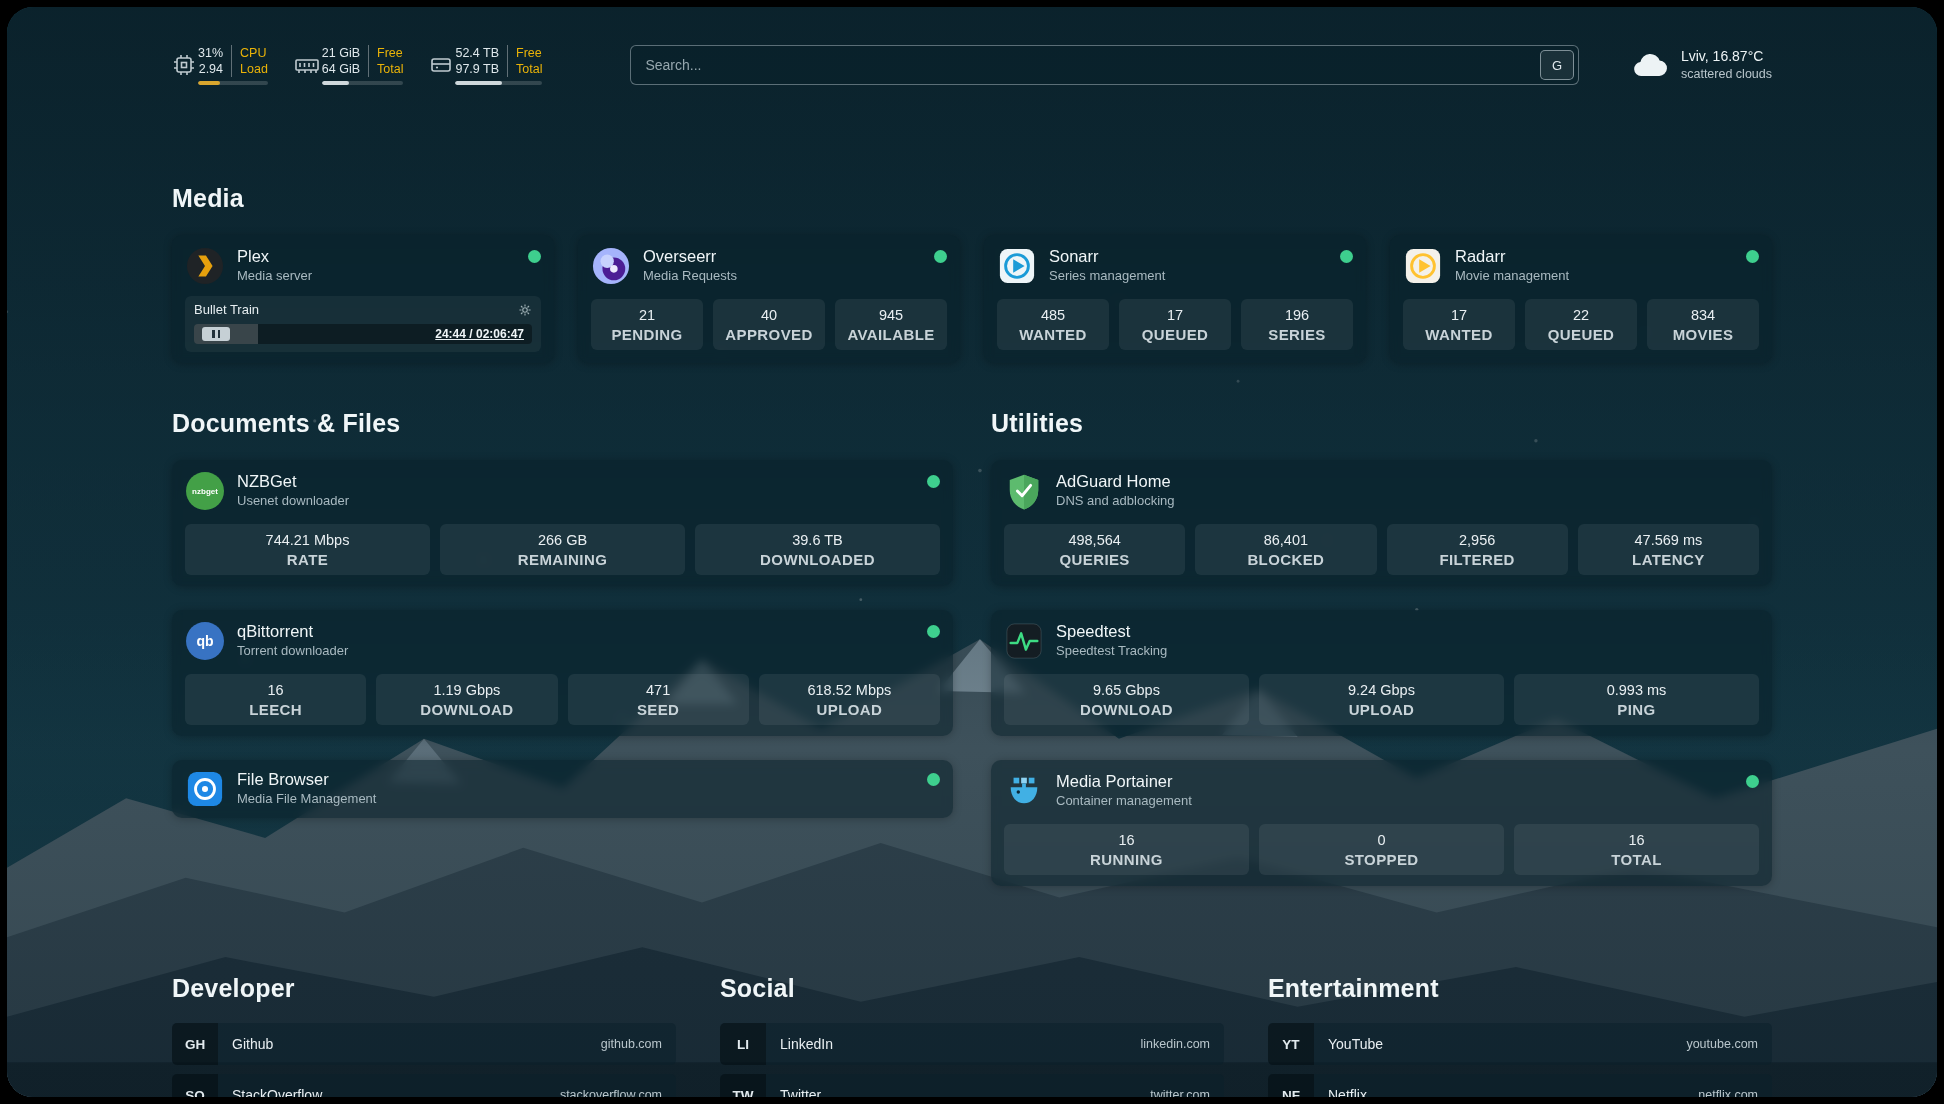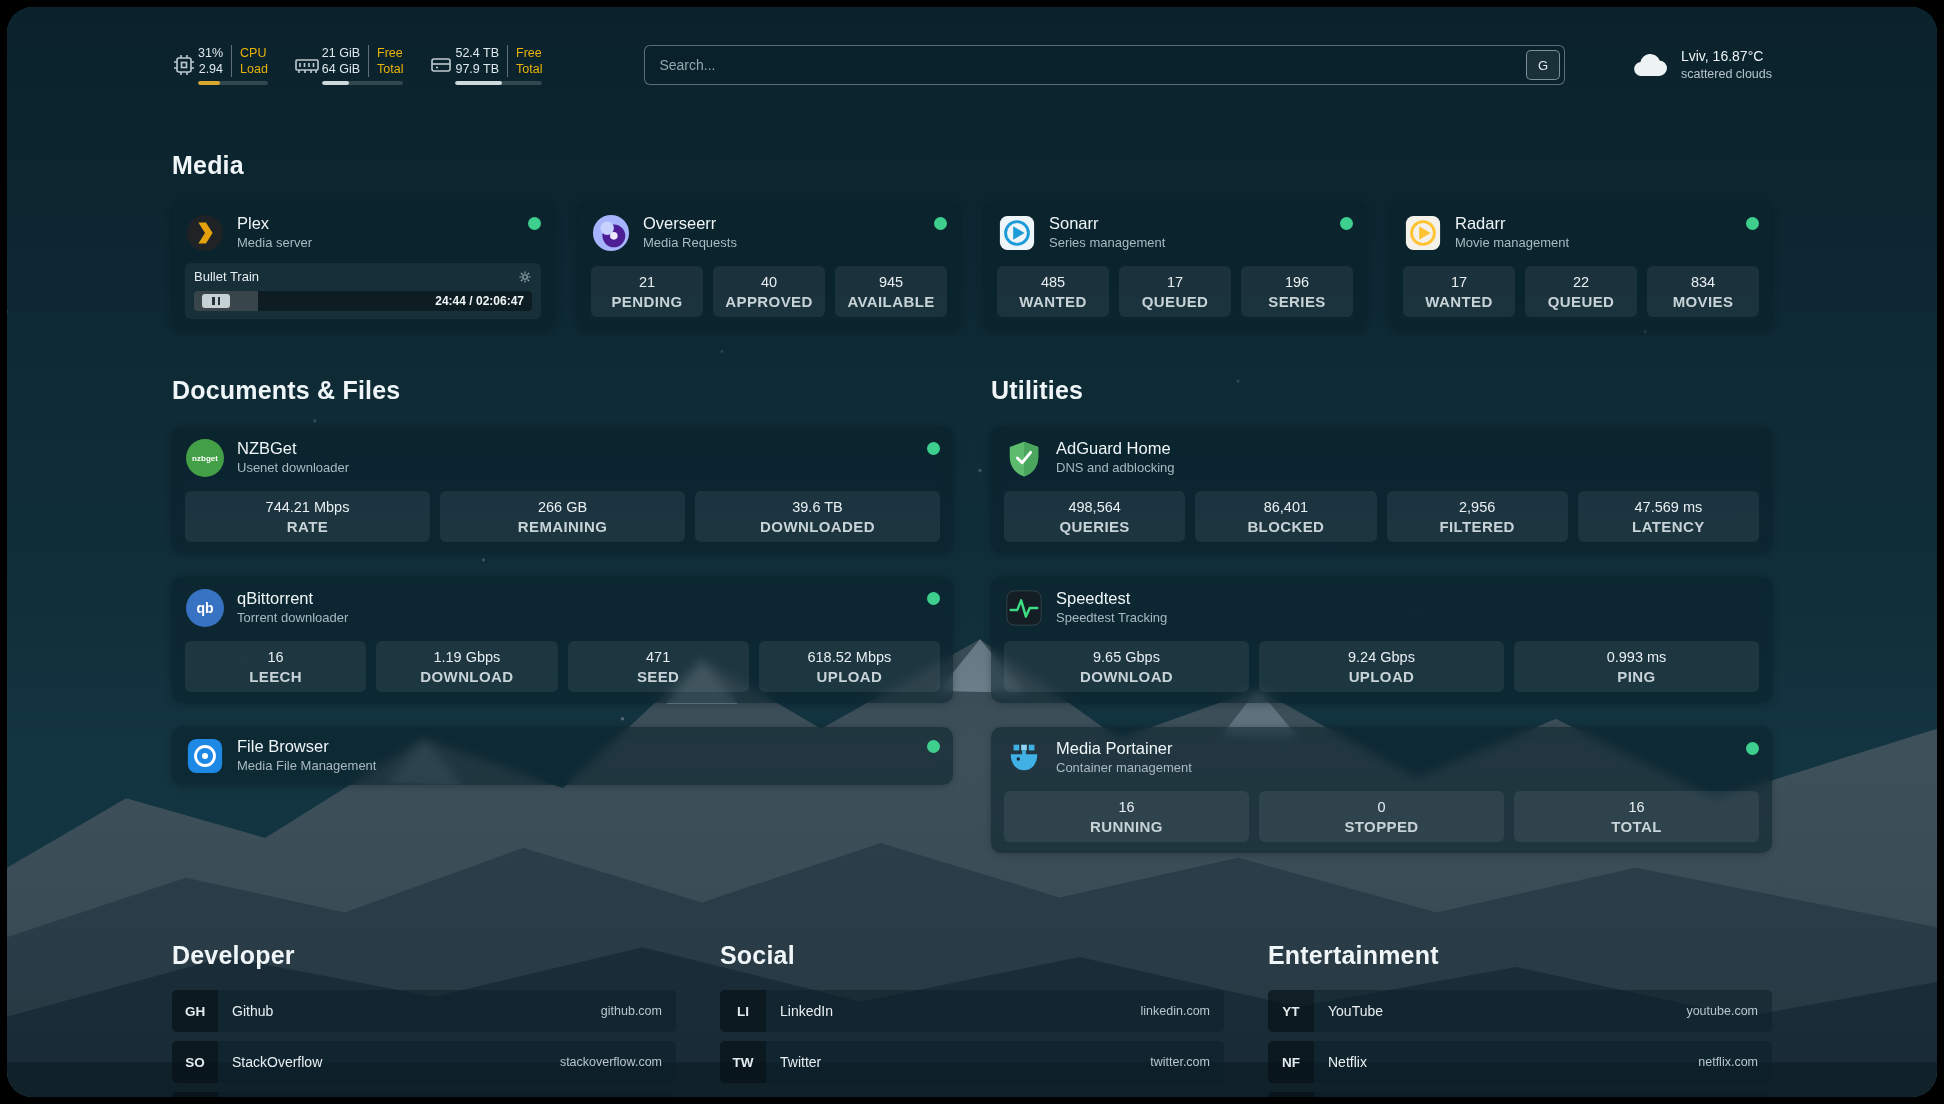--- a/index.html
+++ b/index.html
@@ -15,33 +15,33 @@
   .metric{display:flex;align-items:center;gap:2px;}
   .m-icon{flex:none;opacity:.9;}
   .m-body{display:flex;flex-direction:column;gap:4px;}
   .m-rows{display:flex;gap:0;}
   .m-col{display:flex;flex-direction:column;font-size:12.5px;line-height:16px;color:#dfe8ec;}
   .m-col.vals{align-items:flex-end;padding-right:8px;}
   .m-col.labs{align-items:flex-start;padding-left:8px;border-left:1px solid rgba(255,255,255,.35);color:#eab308;}
   .m-bar{height:4px;width:100%;background:rgba(255,255,255,.16);border-radius:2px;overflow:hidden;}
   .m-fill{height:100%;background:#cfd8dc;border-radius:2px;}
   .m-fill.cpu{background:var(--cpu-bar,#d9a62e);}
-  .search-box{flex:1;position:relative;margin:0 40px;padding-left:36px;}
+  .search-box{flex:1;position:relative;margin:0 26px;padding-left:36px;}
   .search-input{width:100%;height:40px;background:rgba(10,32,42,.55);border:1px solid rgba(193,206,212,.45);border-radius:6px;padding:0 52px 0 14px;font-size:14px;color:#e6edf0;font-family:"Liberation Sans",sans-serif;outline:none;}
   .search-input::placeholder{color:#96a7ae;}
   .search-btn{position:absolute;right:5px;top:5px;width:34px;height:30px;border:1px solid rgba(210,222,228,.55);border-radius:5px;background:rgba(255,255,255,.07);color:#e2eaee;font-size:13px;display:flex;align-items:center;justify-content:center;cursor:pointer;}
   .weather{display:flex;align-items:center;gap:12px;flex:none;}
   .w-text{display:flex;flex-direction:column;line-height:18px;}
   .w-loc{font-size:14px;color:#eef4f6;}
   .w-cond{font-size:12.5px;color:#b9c6cc;}
   .divider{height:1.5px;background:rgba(228,238,242,.62);margin-top:22px;}
 
   
   .section-title{font-size:25px;font-weight:600;color:#f0f6f8;letter-spacing:.2px;}
-  .media-section{margin-top:44px;}
+  .media-section{margin-top:77px;}
   .media-grid{display:grid;grid-template-columns:repeat(4,1fr);gap:24px;margin-top:22px;}
   .columns{display:grid;grid-template-columns:1fr 1fr;gap:38px;margin-top:46px;}
   .col .section-title{margin-bottom:22px;}
   .col .card{margin-bottom:24px;}
 
   
   .card{background:rgba(9,32,42,.55);border-radius:10px;padding:11px 13px;box-shadow:0 1px 8px rgba(0,0,0,.25);backdrop-filter:blur(5px);}
   .card-header{display:flex;align-items:center;gap:12px;}
   .svc-icon{flex:none;width:40px;height:40px;display:flex;align-items:center;justify-content:center;}
   .svc-meta{display:flex;flex-direction:column;line-height:19px;}
@@ -51,21 +51,21 @@
   .stats{display:flex;gap:10px;margin-top:13px;}
   .stat{flex:1;background:rgba(255,255,255,.07);border-radius:6px;padding:8px 4px 7px;text-align:center;}
   .stat-value{font-size:14.5px;color:#e9eff2;}
   .stat-label{font-size:15px;font-weight:700;color:#c8d3d8;letter-spacing:.4px;margin-top:3px;}
   .slim{padding-top:9px;padding-bottom:9px;}
 
   
   .now-playing{margin-top:10px;background:rgba(255,255,255,.05);border-radius:6px;padding:6px 9px 8px;}
   .np-top{display:flex;align-items:center;justify-content:space-between;}
   .np-title{font-size:13px;color:#e6edf0;}
-  .np-bar{position:relative;margin-top:7px;height:20px;background:rgba(0,0,0,.38);border-radius:4px;display:flex;align-items:center;padding:0 8px;overflow:hidden;}
+  .np-bar{position:relative;margin-top:7px;height:20px;background:rgba(0,0,0,.38);border-radius:4px;display:flex;align-items:center;padding:0 8px;overflow:hidden;text-decoration:underline;}
   .np-fill{position:absolute;left:0;top:0;bottom:0;background:rgba(255,255,255,.18);}
   .pause-btn{position:relative;width:28px;height:14px;background:#c6d0d5;border-radius:3px;display:flex;align-items:center;justify-content:center;gap:3px;cursor:pointer;}
   .pause-btn i{display:block;width:2.5px;height:8px;background:#22313a;}
   .np-time{position:relative;margin-left:auto;font-size:12px;font-weight:600;color:#f0f6f8;}
   .gear{cursor:pointer;display:flex;}
 
   
   .round-icon{border-radius:50%;display:flex;align-items:center;justify-content:center;font-weight:700;color:#fff;}
   .icon-text-sm{font-size:8px;letter-spacing:0;}
   .icon-text-md{font-size:14px;}

